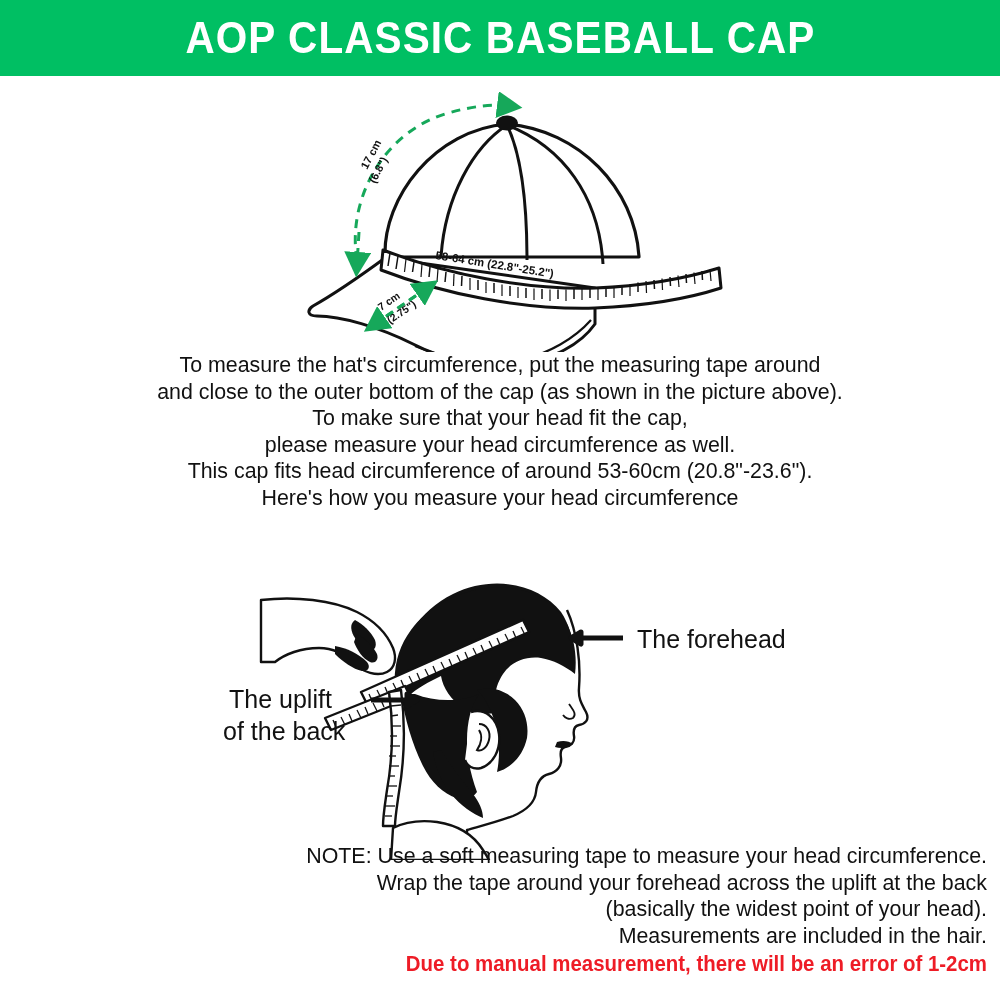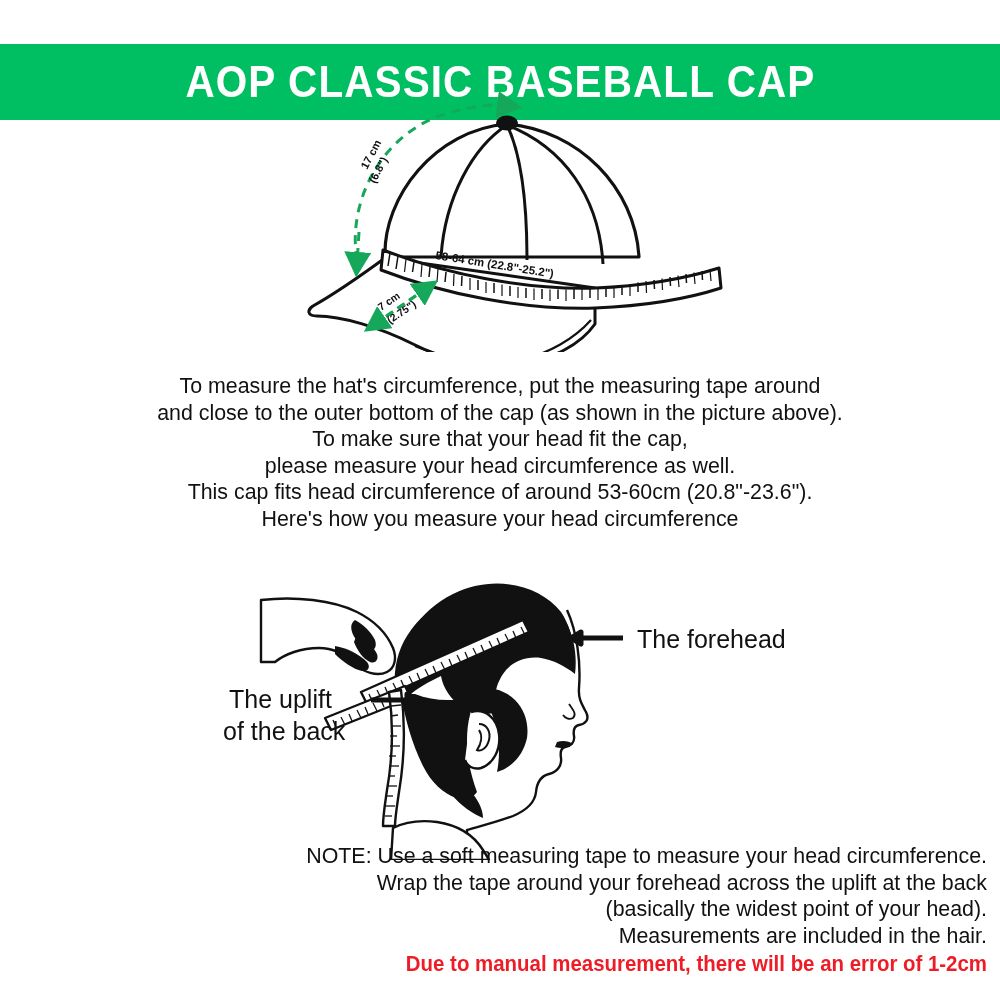--- a/index.html
+++ b/index.html
@@ -20,21 +20,20 @@
   .header-band {
     position: absolute;
     left: 0;
     top: 0;
     width: 1000px;
     height: 76px;
     background: #00bf63;
     display: flex;
     align-items: center;
     justify-content: center;
-    margin-top: 44px;
   }
   .header-title {
     font-family: "Liberation Sans Narrow", "Liberation Sans", sans-serif;
     font-size: 44px;
     font-weight: bold;
     color: #ffffff;
     letter-spacing: 1.2px;
     transform: scaleX(0.92);
     white-space: nowrap;
     text-align: center;
@@ -46,21 +45,21 @@
     left: 295px;
     top: 92px;
     width: 440px;
     height: 260px;
   }
 
   
   .instruction-block {
     position: absolute;
     left: 0;
-    top: 373px;
+    top: 352px;
     width: 1000px;
     text-align: center;
   }
   .instruction-block p {
     margin: 0;
     font-size: 22.5px;
     line-height: 26.5px;
     color: #111111;
     transform: scaleX(0.95);
     white-space: nowrap;

